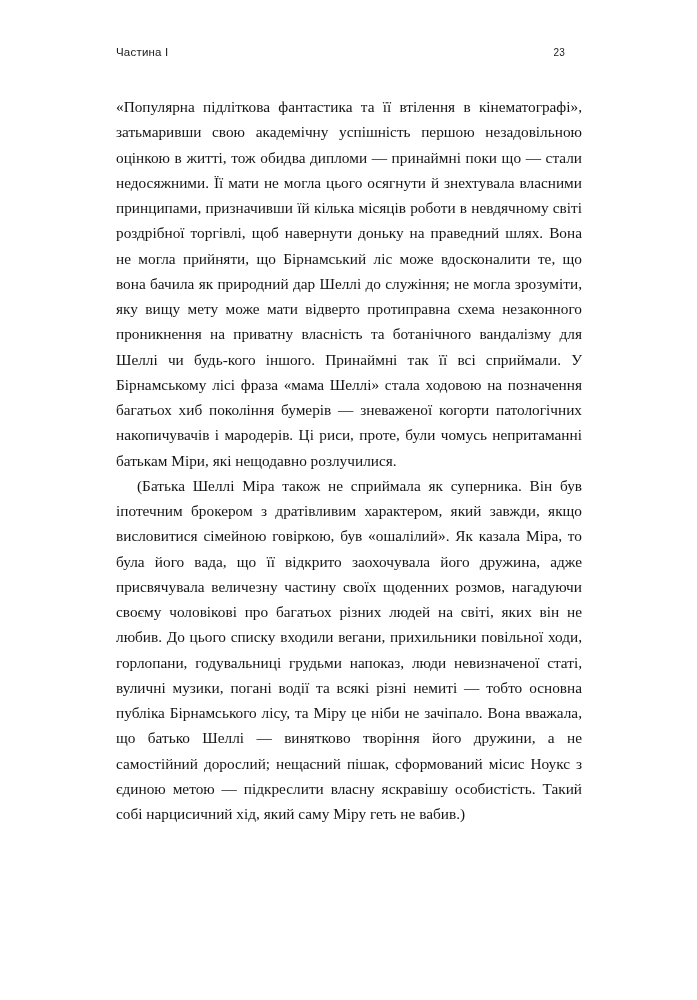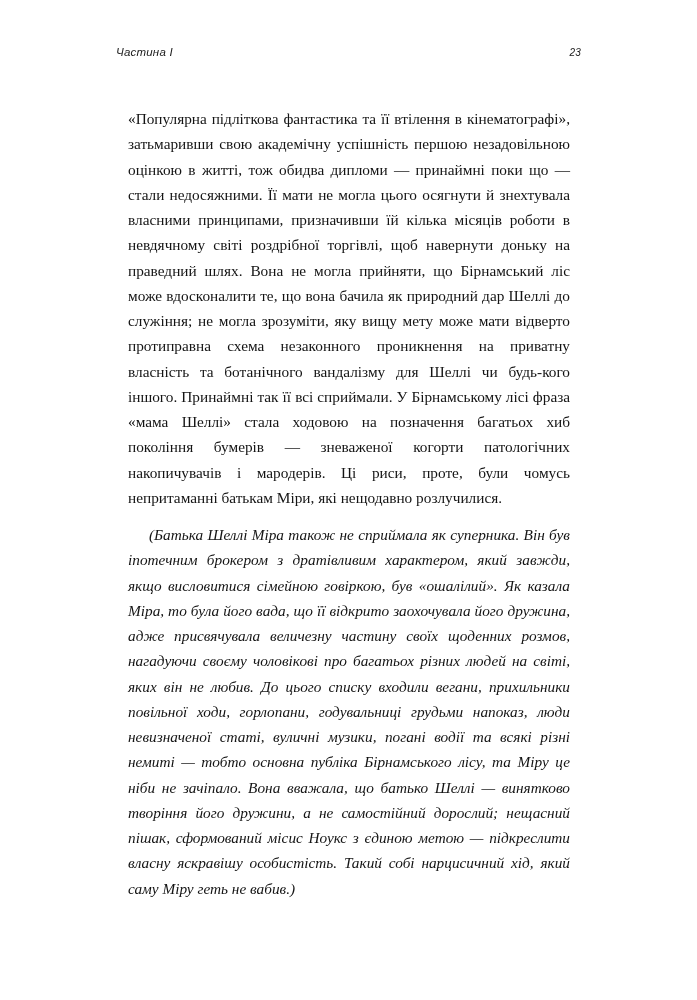--- a/index.html
+++ b/index.html
@@ -19,52 +19,50 @@
     width: 697px;
     height: 1000px;
     box-sizing: border-box;
     padding: 0;
     background: #ffffff;
   }
   .running-head {
     position: absolute;
     top: 46px;
     left: 116px;
-    right: 116px;
+    right: 132px;
     display: flex;
     justify-content: space-between;
     align-items: center;
     font-family: "Liberation Sans", sans-serif;
     font-size: 11.5px;
     letter-spacing: 0.2px;
     color: #1a1a1a;
-    font-style: italic;
   }
   .running-head .folio {
     font-family: "Liberation Sans", sans-serif;
     font-size: 10px;
   }
   .text-block {
     position: absolute;
     top: 94px;
     left: 116px;
     width: 466px;
   }
   .text-block p {
-    margin: 12px;
+    margin: 0;
     font-size: 15.3px;
     line-height: 25.25px;
     text-align: justify;
     text-justify: inter-word;
     color: #141414;
     hyphens: manual;
   }
   .text-block p.indent {
     text-indent: 21px;
-    font-style: italic;
   }
 </style>
 </head>
 <body>
 
 <div class="page">
 
   <div class="running-head">
     <span>Частина I</span>
     <span class="folio">23</span>

